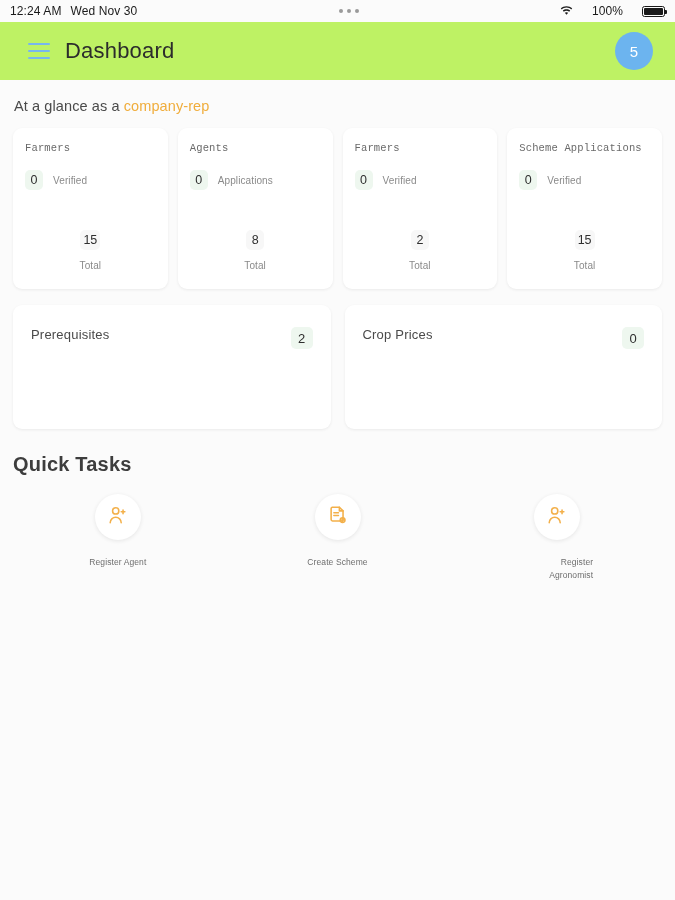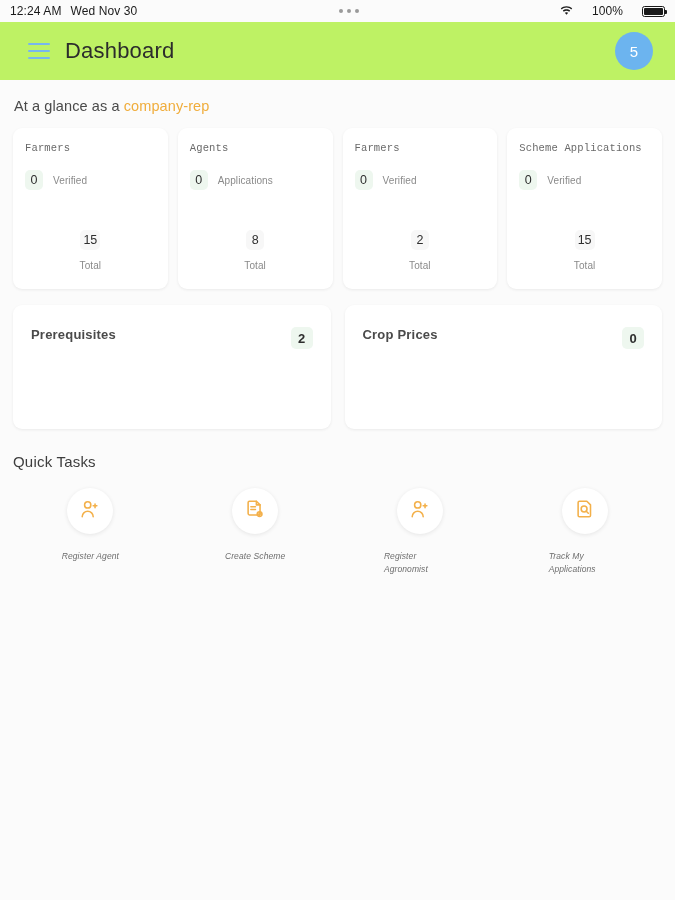--- a/index.html
+++ b/index.html
@@ -133,21 +133,20 @@
   }
   .num-badge.green { background: #eef7ef; }
   .num-badge.plain { background: #f7f7f7; }
   .stat-label { font-size: 10px; color: #8a8a8a; letter-spacing: .1px; }
 
   
   .wide-row {
     display: flex;
     gap: 14px;
     padding: 16px 13px 0 13px;
-    font-weight: bold;
   }
   .wide-card {
     flex: 1;
     background: #ffffff;
     border-radius: 9px;
     box-shadow: 0 1px 3px rgba(0,0,0,0.07);
     height: 124px;
     padding: 22px 18px;
     display: flex;
     align-items: flex-start;
@@ -159,23 +158,24 @@
     min-width: 22px; height: 22px;
     border-radius: 5px;
     background: #eef7ef;
     display: flex; align-items: center; justify-content: center;
     font-size: 13px; color: #2e2e2e;
   }
 
   
   .qt-title {
     padding: 24px 0 10px 13px;
-    font-size: 15px;
+    font-size: 20px;
     color: #3d3d3d;
     letter-spacing: .2px;
+    font-weight: bold;
   }
   .qt-row {
     display: flex;
     padding: 8px 8px 0 8px;
   }
   .qt-item {
     flex: 1;
     display: flex;
     flex-direction: column;
     align-items: center;
@@ -185,25 +185,24 @@
     width: 46px; height: 46px;
     border-radius: 50%;
     background: #ffffff;
     box-shadow: 0 1px 4px rgba(0,0,0,0.09);
     display: flex; align-items: center; justify-content: center;
     margin-bottom: 16px;
   }
   .qt-label {
     font-size: 8.5px;
     color: #6e6e6e;
-    text-align: left;
+    text-align: right;
     line-height: 1.55;
     max-width: 72px;
     letter-spacing: .1px;
-    font-style: italic;
   }
 </style>
 </head>
 <body>
 
 <div class="screen">
 
   <div class="statusbar">
     <div class="sb-left">
       <span>12:24 AM</span>
@@ -351,28 +350,16 @@
             <circle cx="9.5" cy="7.5" r="3.4"></circle>
             <path d="M3.5 20.5c0-3.3 2.7-6 6-6s6 2.7 6 6"></path>
             <path d="M17.5 6.5v4M15.5 8.5h4"></path>
           </svg>
         </span>
       </div>
       <div class="qt-label">Register Agronomist</div>
     </div>
 
 
-    <div class="qt-item">
-      <div class="qt-circle">
-        <span>
-          <svg width="22" height="22" viewBox="0 0 24 24" fill="none" stroke="#f3b04a" stroke-width="1.7" stroke-linecap="round" stroke-linejoin="round">
-            <path d="M6 3.5h8l4 4V19a1.5 1.5 0 0 1-1.5 1.5H6A1.5 1.5 0 0 1 4.5 19V5A1.5 1.5 0 0 1 6 3.5z"></path>
-            <circle cx="11" cy="12" r="3.2"></circle>
-            <path d="M13.4 14.4l2.2 2.2"></path>
-          </svg>
-        </span>
-      </div>
-      <div class="qt-label">Track My Applications</div>
-    </div>
 
   </div>
 
 </div>
 
 </body></html>

